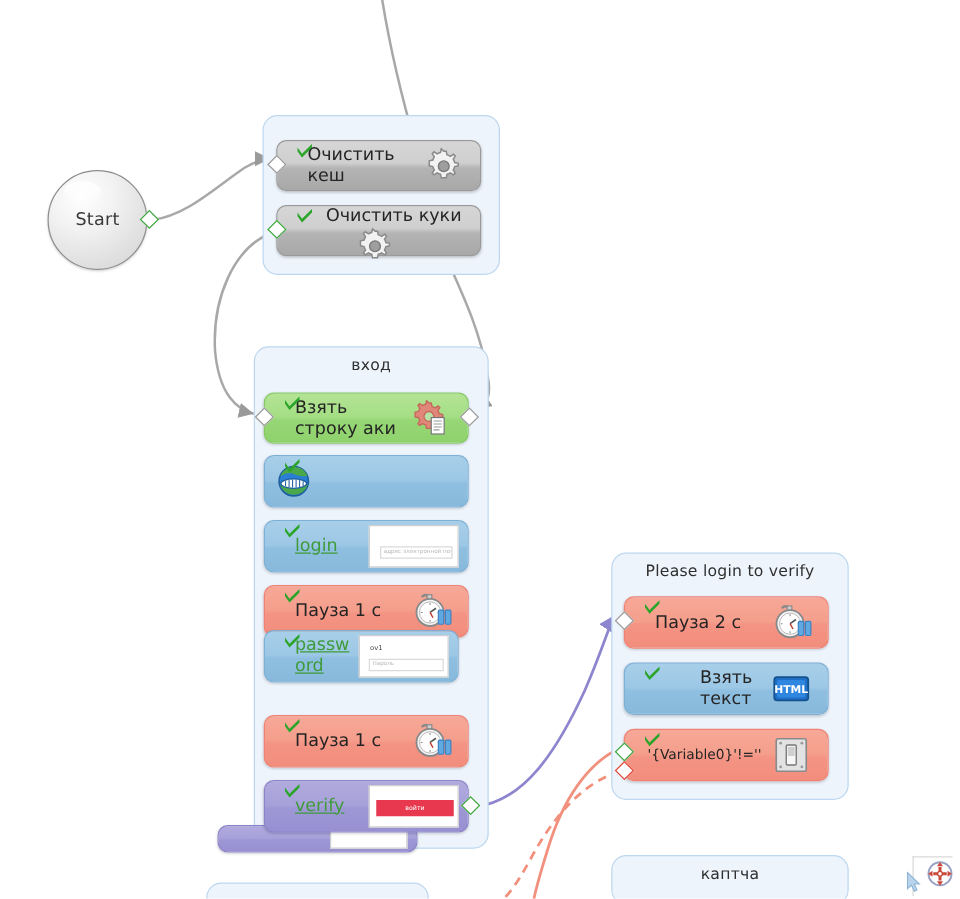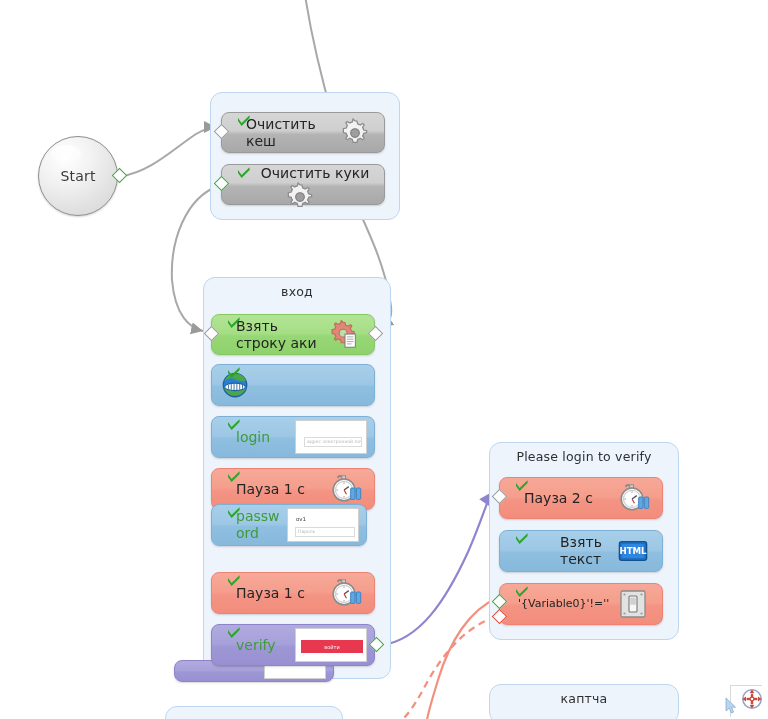--- a/index.html
+++ b/index.html
@@ -107,21 +107,21 @@
   .b-red {
     background: linear-gradient(180deg,#f7a898 0%,#f59e8c 48%,#f49484 54%,#f28d7c 100%);
     border: 1px solid #ee8273;
   }
   .b-purple {
     background: linear-gradient(180deg,#b0aade 0%,#a7a1da 48%,#9e97d5 54%,#9890d1 100%);
     border: 1px solid #8c84c9;
   }
 
   
-  .lbl-green { color: #3f9b3a !important; font-size: 14px !important; }
+  .lbl-green { color: #3f9b3a !important; font-size: 14px !important; text-decoration: underline; }
   .lbl-link {
     color: #2b4fbd !important;
     text-decoration: underline;
     font-size: 9.5px !important;
     line-height: 1.22 !important;
     padding-left: 16px !important;
     padding-right: 2px;
   }
   .lbl-mono { font-size: 11px !important; padding-left: 18px !important; }
 

